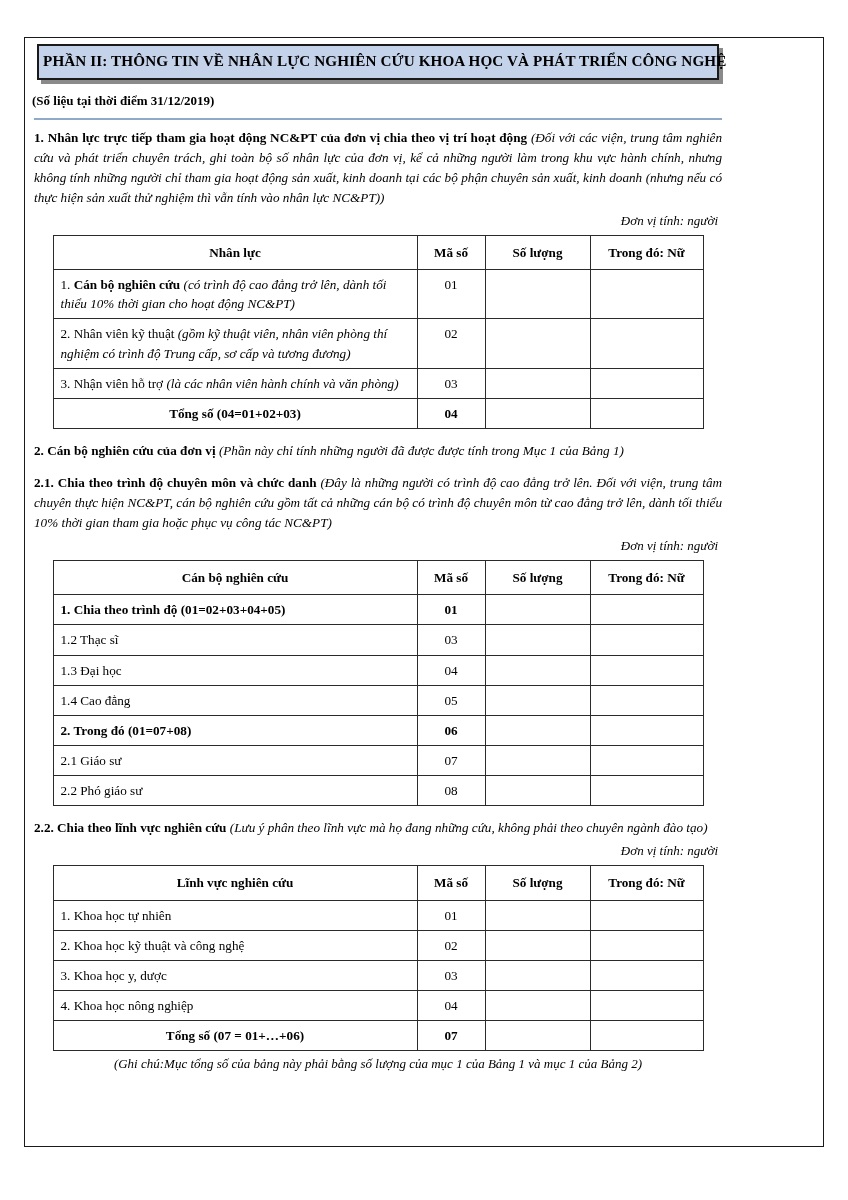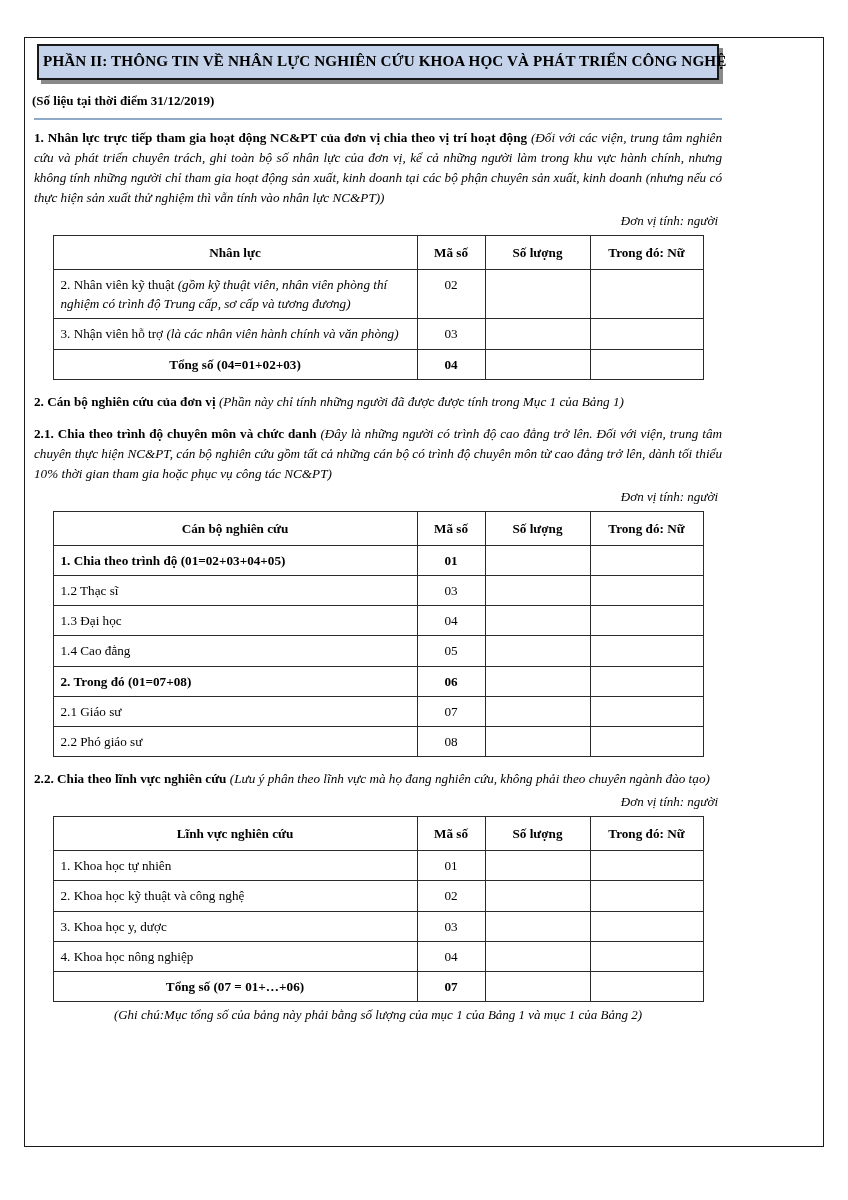--- a/index.html
+++ b/index.html
@@ -176,20 +176,26 @@
       <thead>
         <tr>
           <th>Nhân lực</th>
           <th>Mã số</th>
           <th>Số lượng</th>
           <th>Trong đó: Nữ</th>
         </tr>
       </thead>
       <tbody>
         <tr>
+          <td class="name-cell"><span>1. </span><b>Cán bộ nghiên cứu</b><i> (có trình độ cao đẳng trở lên, dành tối thiểu 10% thời gian cho hoạt động NC&amp;PT)</i></td>
+          <td class="code-cell">01</td>
+          <td class="blank-cell"></td>
+          <td class="blank-cell"></td>
+        </tr>
+        <tr>
           <td class="name-cell"><span>2. </span><span>Nhân viên kỹ thuật</span><i> (gồm kỹ thuật viên, nhân viên phòng thí nghiệm có trình độ Trung cấp, sơ cấp và tương đương)</i></td>
           <td class="code-cell">02</td>
           <td class="blank-cell"></td>
           <td class="blank-cell"></td>
         </tr>
         <tr>
           <td class="name-cell"><span>3. </span><span>Nhận viên hỗ trợ</span><i> (là các nhân viên hành chính và văn phòng)</i></td>
           <td class="code-cell">03</td>
           <td class="blank-cell"></td>
           <td class="blank-cell"></td>
@@ -268,21 +274,21 @@
         <tr>
           <td class="name-cell">2.2 Phó giáo sư</td>
           <td class="code-cell">08</td>
           <td class="blank-cell"></td>
           <td class="blank-cell"></td>
         </tr>
       </tbody>
     </table>
 
     <div class="sec-head">
-      <b>2.2. Chia theo lĩnh vực nghiên cứu</b><i> (Lưu ý phân theo lĩnh vực mà họ đang nghiên cứu, không phải theo chuyên ngành đào tạo)</i>
+      <b>2.2. Chia theo lĩnh vực nghiên cứu</b><i> (Lưu ý phân theo lĩnh vực mà họ đang những cứu, không phải theo chuyên ngành đào tạo)</i>
     </div>
 
     <div class="unit">Đơn vị tính: người</div>
 
     <table class="form-table">
       <colgroup>
         <col class="col-name">
           <col class="col-code">
           <col class="col-qty">
           <col class="col-fem">

